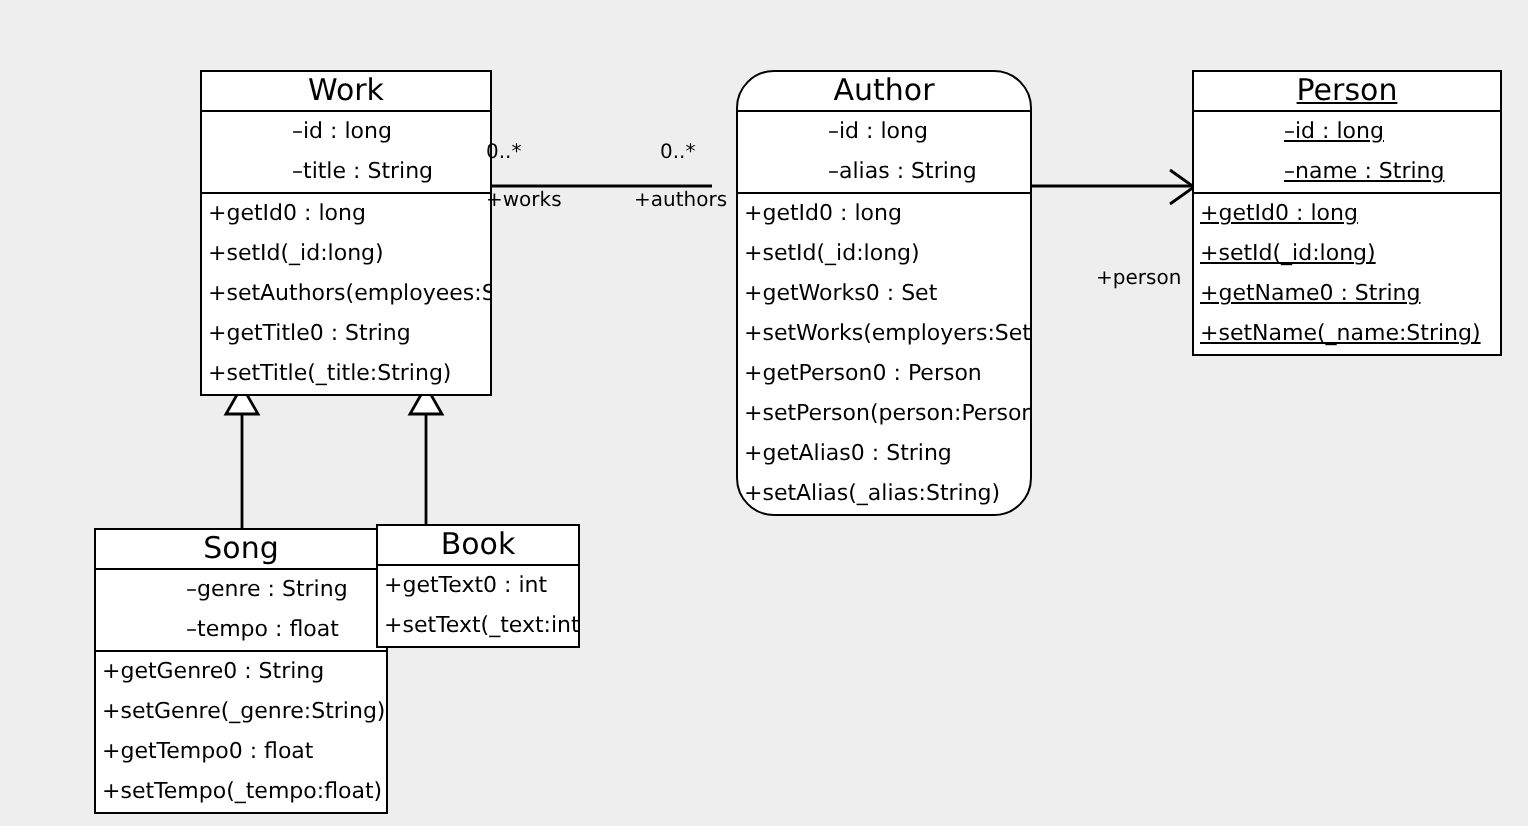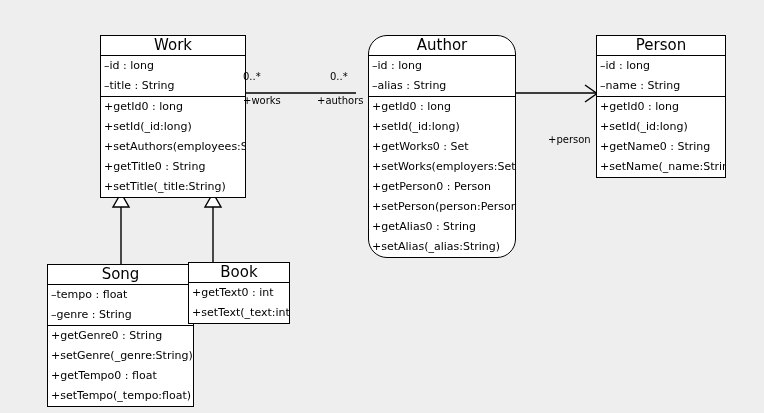--- a/index.html
+++ b/index.html
@@ -42,20 +42,21 @@
     border-bottom: 1px solid #000;
     box-sizing: border-box;
     white-space: nowrap;
     overflow: hidden;
   }
   .compartment {
     box-sizing: border-box;
   }
   .compartment.attrs {
     border-bottom: 1px solid #000;
+    padding-left: 42px;
   }
   .member {
     font-size: 11px;
     line-height: 20px;
     height: 20px;
     padding-left: 3px;
     color: #000;
     white-space: nowrap;
     overflow: hidden;
   }
@@ -113,39 +114,39 @@
       <div class="member">+setId(_id:long)</div>
       <div class="member">+getWorks0 : Set</div>
       <div class="member">+setWorks(employers:Set)</div>
       <div class="member">+getPerson0 : Person</div>
       <div class="member">+setPerson(person:Person)</div>
       <div class="member">+getAlias0 : String</div>
       <div class="member">+setAlias(_alias:String)</div>
     </div>
   </div>
 
-  <div class="umlclass" style="left:596px; top:35px; width:130px;">
+  <div class="umlclass" style="left:596px; top:35px; width:155px;text-decoration:underline;">
     <div class="cls-name">Person</div>
     <div class="compartment attrs">
       <div class="member">–id : long</div>
       <div class="member">–name : String</div>
     </div>
     <div class="compartment">
       <div class="member">+getId0 : long</div>
       <div class="member">+setId(_id:long)</div>
       <div class="member">+getName0 : String</div>
       <div class="member">+setName(_name:String)</div>
     </div>
   </div>
 
   <div class="umlclass" style="left:47px; top:264px; width:147px;">
     <div class="cls-name">Song</div>
     <div class="compartment attrs">
+      <div class="member">–genre : String</div>
       <div class="member">–tempo : float</div>
-      <div class="member">–genre : String</div>
     </div>
     <div class="compartment">
       <div class="member">+getGenre0 : String</div>
       <div class="member">+setGenre(_genre:String)</div>
       <div class="member">+getTempo0 : float</div>
       <div class="member">+setTempo(_tempo:float)</div>
     </div>
   </div>
 
   <div class="umlclass" style="left:188px; top:262px; width:102px;">

